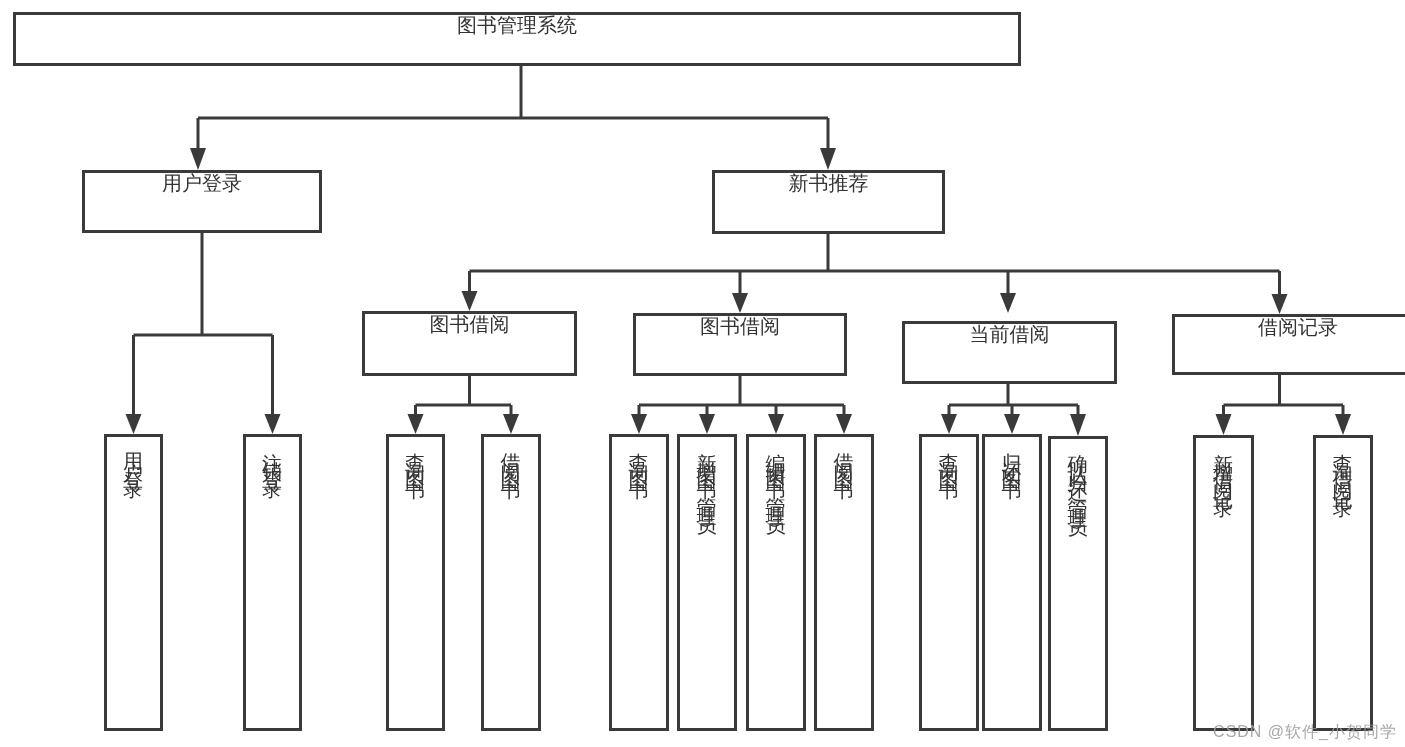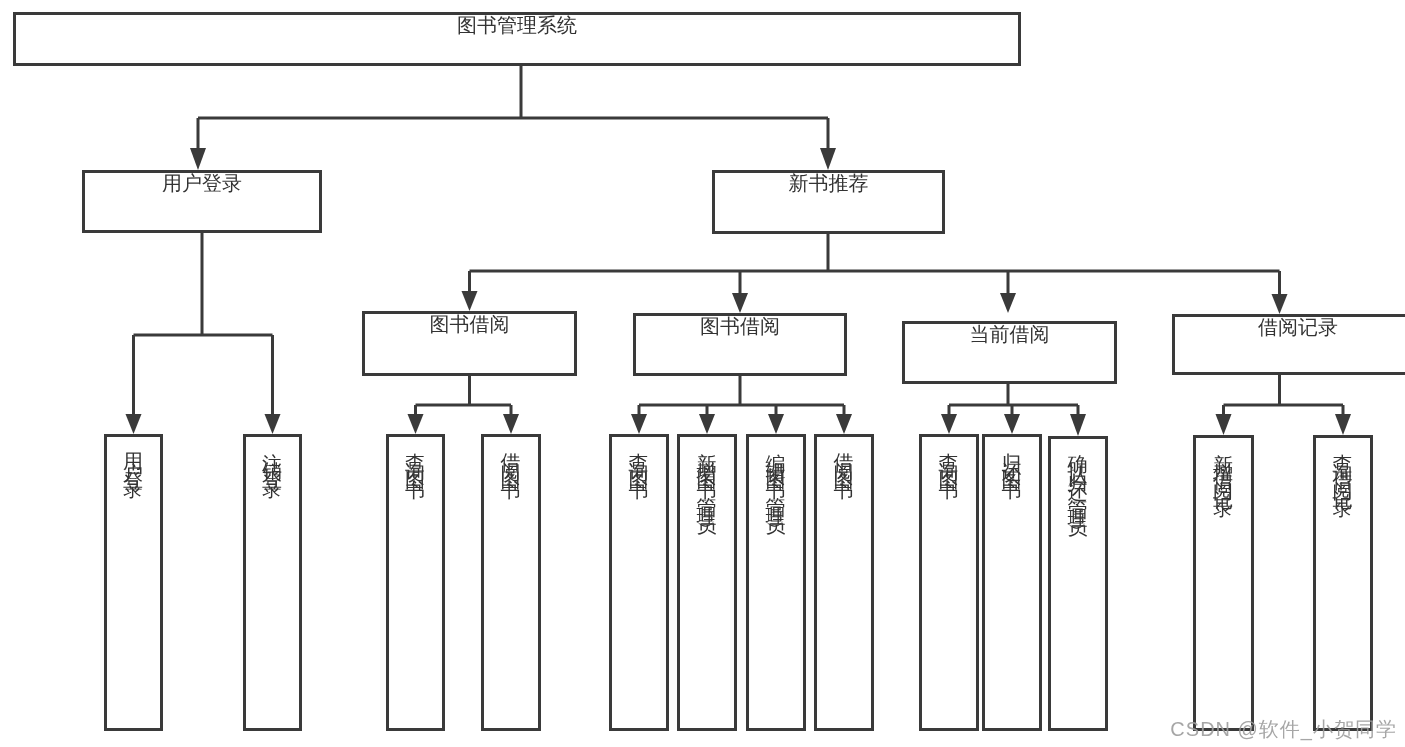--- a/index.html
+++ b/index.html
@@ -27,21 +27,21 @@
   .vtext{
     writing-mode:vertical-rl;
     text-orientation:mixed;
     letter-spacing:9px;
     white-space:nowrap;
   }
   #watermark{
     position:absolute;
     right:8px;
     bottom:4px;
-    font-size:20px;
+    font-size:16px;
     color:rgba(158,158,158,0.92);
     letter-spacing:1px;
     z-index:3;
     text-align:center;
   }
 </style>
 </head>
 <body>
 
 <div id="stage">

